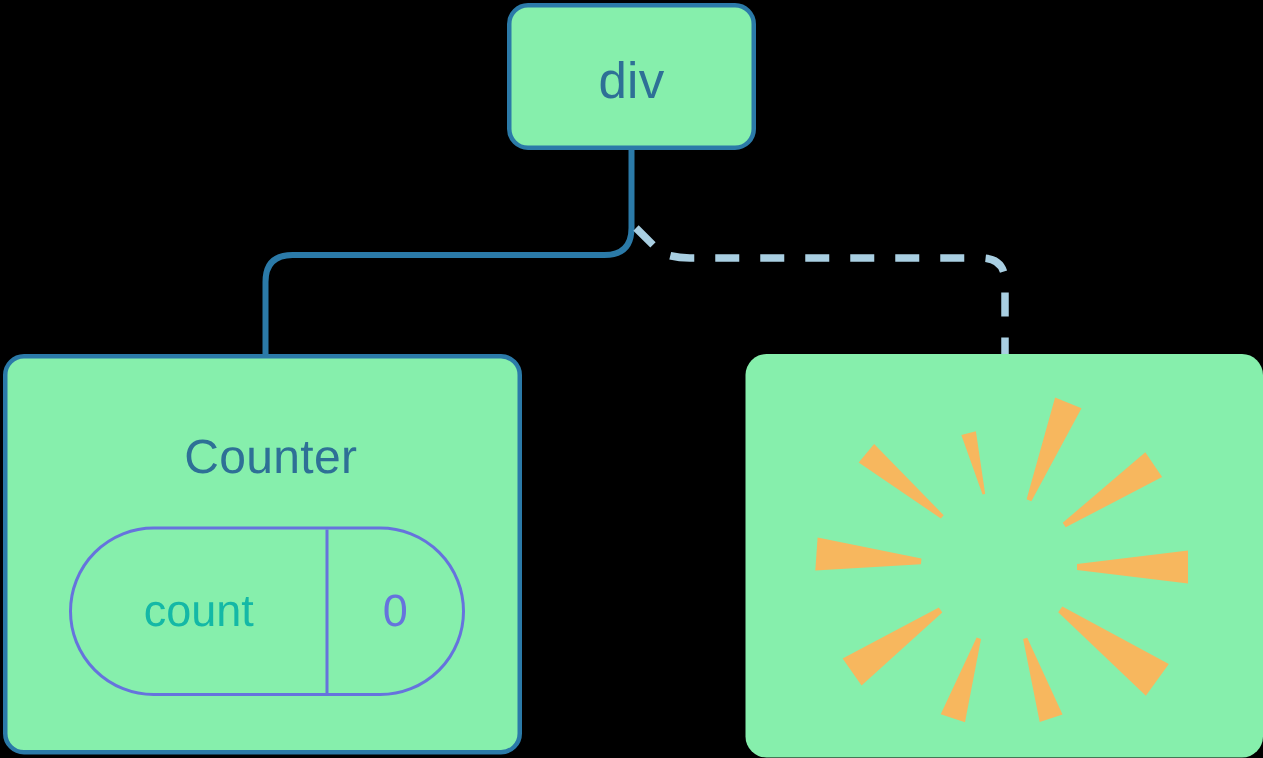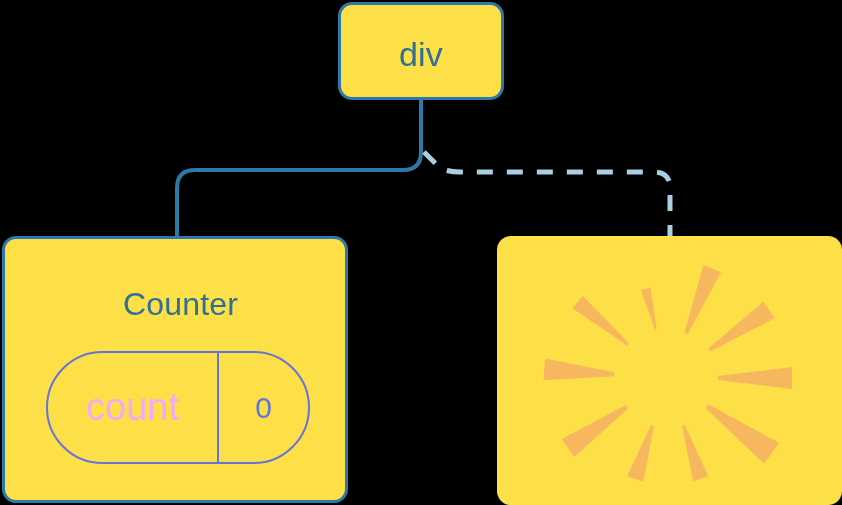--- a/index.html
+++ b/index.html
@@ -24,21 +24,21 @@
     position: absolute;
     left: 0;
     top: 0;
     width: 842px;
     height: 505px;
   }
 
   
   .node {
     position: absolute;
-    background: #fde047;
+    background: #86efac;
     box-sizing: border-box;
   }
   .node.bordered {
     border: 3px solid #2b7aa8;
     border-radius: 14px;
   }
   .node.plain {
     border: none;
     border-radius: 14px;
   }
@@ -88,22 +88,22 @@
     box-sizing: border-box;
     display: flex;
     align-items: stretch;
     background: transparent;
   }
   .pill-key {
     width: 171px;
     display: flex;
     align-items: center;
     justify-content: center;
-    color: #f0abfc;
-    font-size: 38px;
+    color: #14b8a6;
+    font-size: 30px;
     border-right: 2.5px solid #6673dd;
     box-sizing: border-box;
   }
   .pill-value {
     flex: 1;
     display: flex;
     align-items: center;
     justify-content: center;
     color: #6673dd;
     font-size: 30px;

